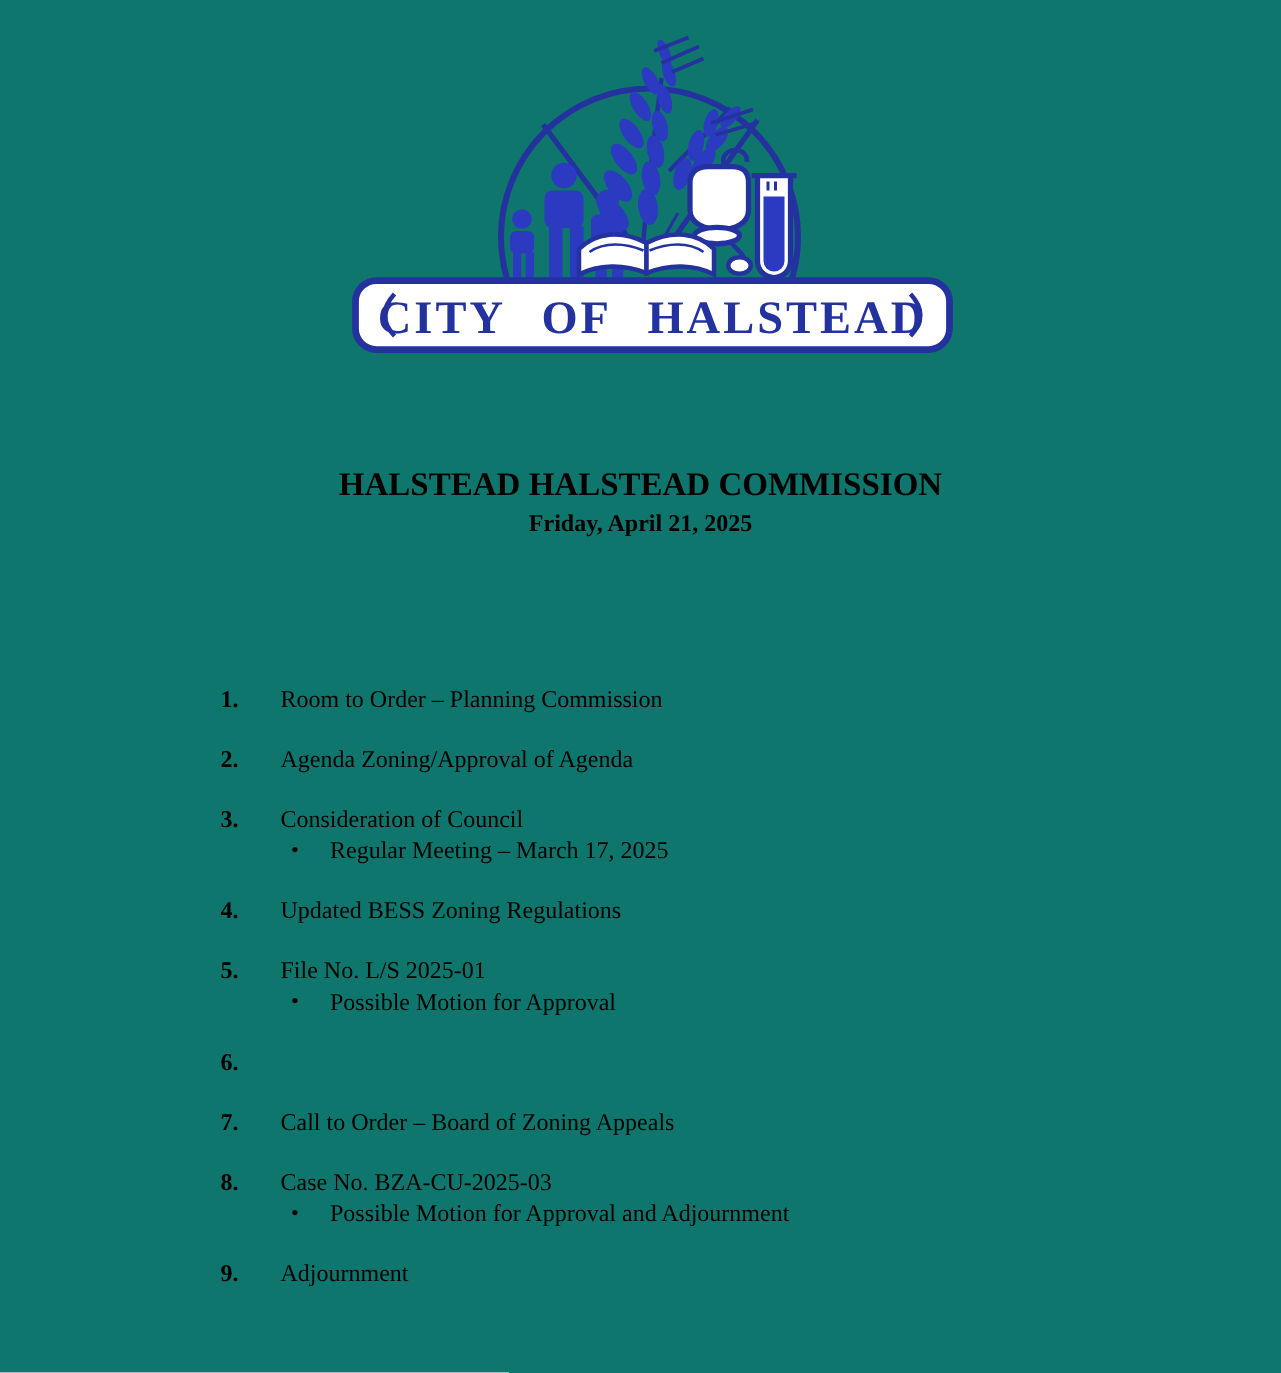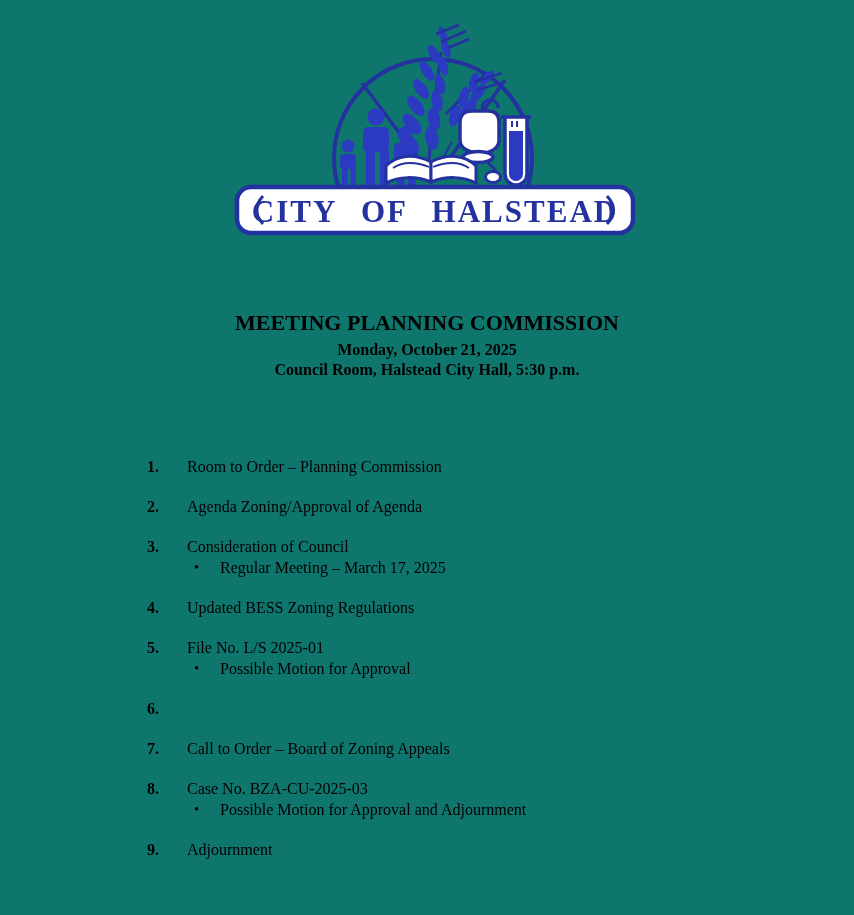--- a/index.html
+++ b/index.html
@@ -170,23 +170,22 @@
 
     <g>
       <rect x="237" y="187" width="396" height="46" rx="14" fill="#ffffff" stroke="#24329f" stroke-width="4.5"></rect>
       <path d="M263 196 q-13 14 0 28" fill="none" stroke="#24329f" stroke-width="3"></path>
       <path d="M607 196 q13 14 0 28" fill="none" stroke="#24329f" stroke-width="3"></path>
       <text class="banner-text" x="435" y="222" text-anchor="middle" fill="#24329f">CITY OF HALSTEAD</text>
     </g>
   </svg>
 
   <div class="title-block">
-    <div class="title-line">MEETING PLANNING COMMISSION</div>
-    <div class="subtitle-line subtitle-first">Monday, October 21, 2025</div>
-    <div class="subtitle-line">Council Room, Halstead City Hall, 5:30 p.m.</div>
+    <div class="title-line">HALSTEAD HALSTEAD COMMISSION</div>
+    <div class="subtitle-line subtitle-first">Friday, April 21, 2025</div>
   </div>
 
   <div class="agenda">
       <div class="agenda-item">
         <div class="agenda-row">
           <span class="agenda-num">1.</span>
           <span class="agenda-text">Room to Order – Planning Commission</span>
         </div>
       </div>
       <div class="agenda-item">

